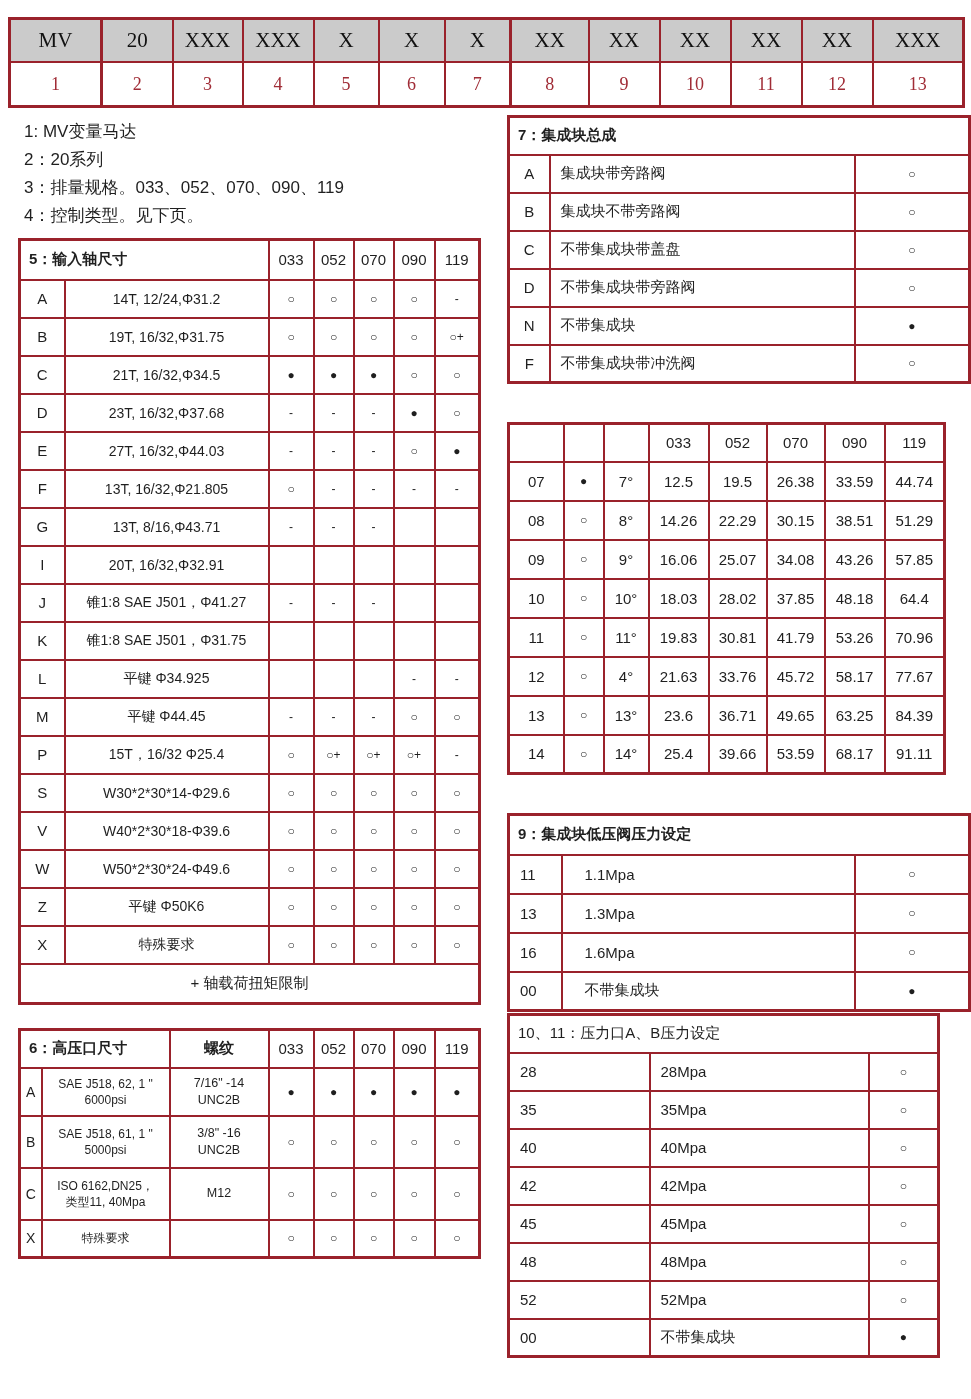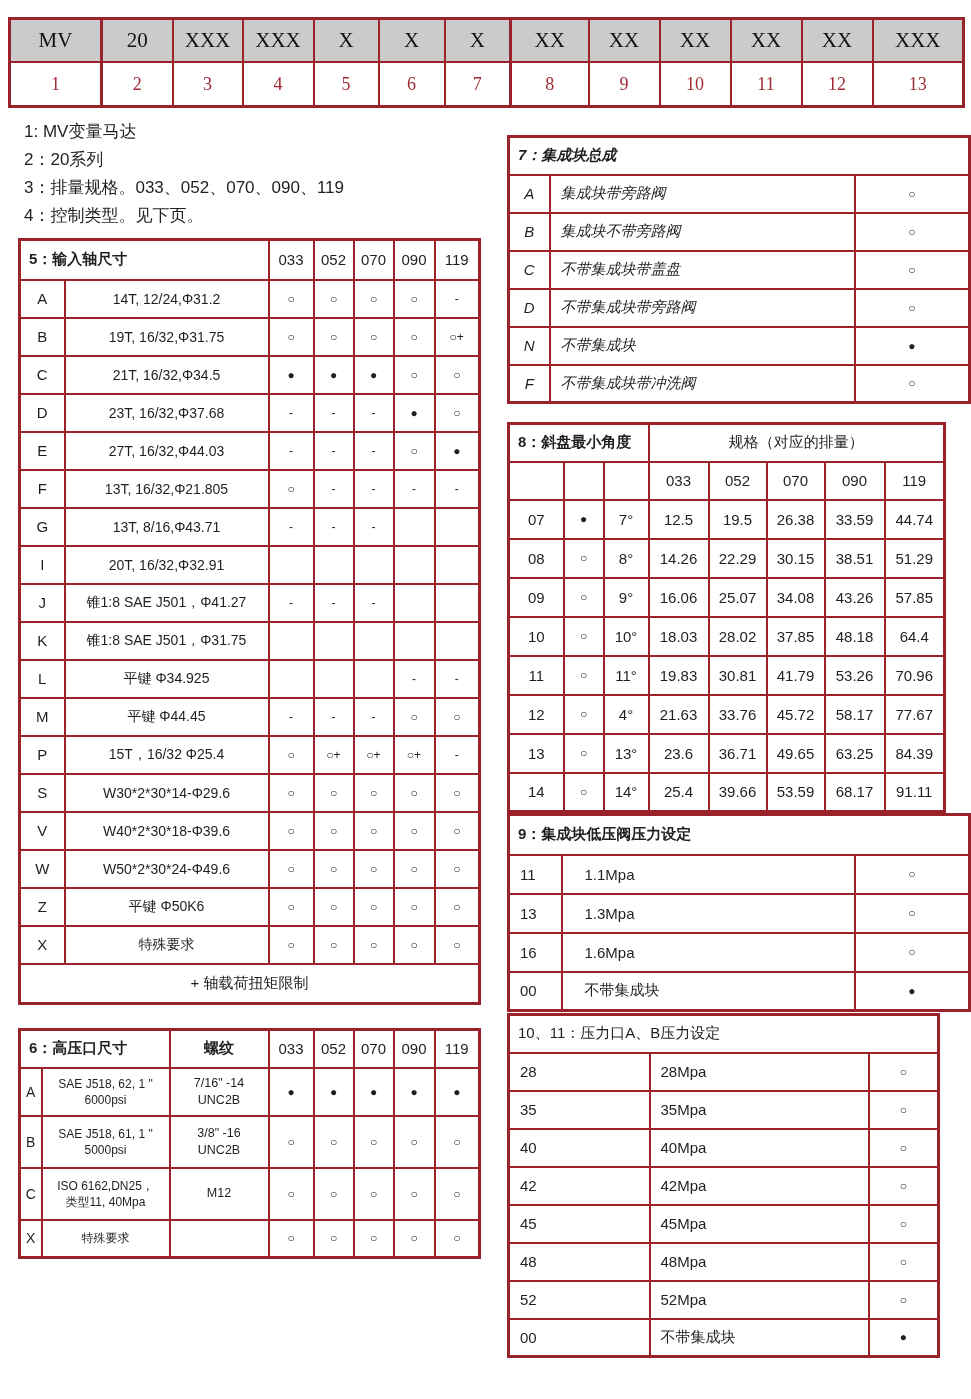--- a/index.html
+++ b/index.html
@@ -42,21 +42,21 @@
   #t6 thead tr{height:38px;}
   #t6 tbody tr:nth-child(1){height:48px;}
   #t6 tbody tr:nth-child(2){height:52px;}
   #t6 tbody tr:nth-child(3){height:52px;}
   #t6 tbody tr:nth-child(4){height:38px;}
   #t6 tbody td:nth-child(1){font-size:14px;}
   #t6 tbody td:nth-child(2){font-size:12px;line-height:16px;}
   #t6 tbody td:nth-child(3){font-size:12.5px;line-height:17px;}
   #t6 tbody td:nth-child(n+4){font-size:12px;}
 
-  #t7{left:507px;top:135px;width:461px;font-style:italic;}
+  #t7{left:507px;top:115px;width:461px;}
   #t7 thead tr{height:38px;}
   #t7 tbody tr{height:38px;}
   #t7 tbody td:nth-child(2){text-align:left;padding-left:10px;}
   #t7 tbody td:nth-child(3){font-size:12px;}
 
   #t8{left:507px;top:422px;width:436px;}
   #t8 thead tr{height:38px;}
   #t8 tbody tr{height:39px;}
   #t8 tbody td:nth-child(2){font-size:12px;}
 
@@ -458,24 +458,20 @@
       <col style="width:40px">
       <col style="width:45px">
       <col style="width:60px">
     <col style="width:58px">
       <col style="width:58px">
       <col style="width:60px">
       <col style="width:60px">
   </colgroup>
   <thead>
     <tr>
-      <td colspan="3" class="ttl">8：斜盘最小角度</td>
-      <td colspan="5">规格（对应的排量）</td>
-    </tr>
-    <tr>
       <td></td>
       <td></td>
       <td></td>
       <td>033</td>
       <td>052</td>
       <td>070</td>
       <td>090</td>
       <td>119</td>
     </tr>
   </thead>

